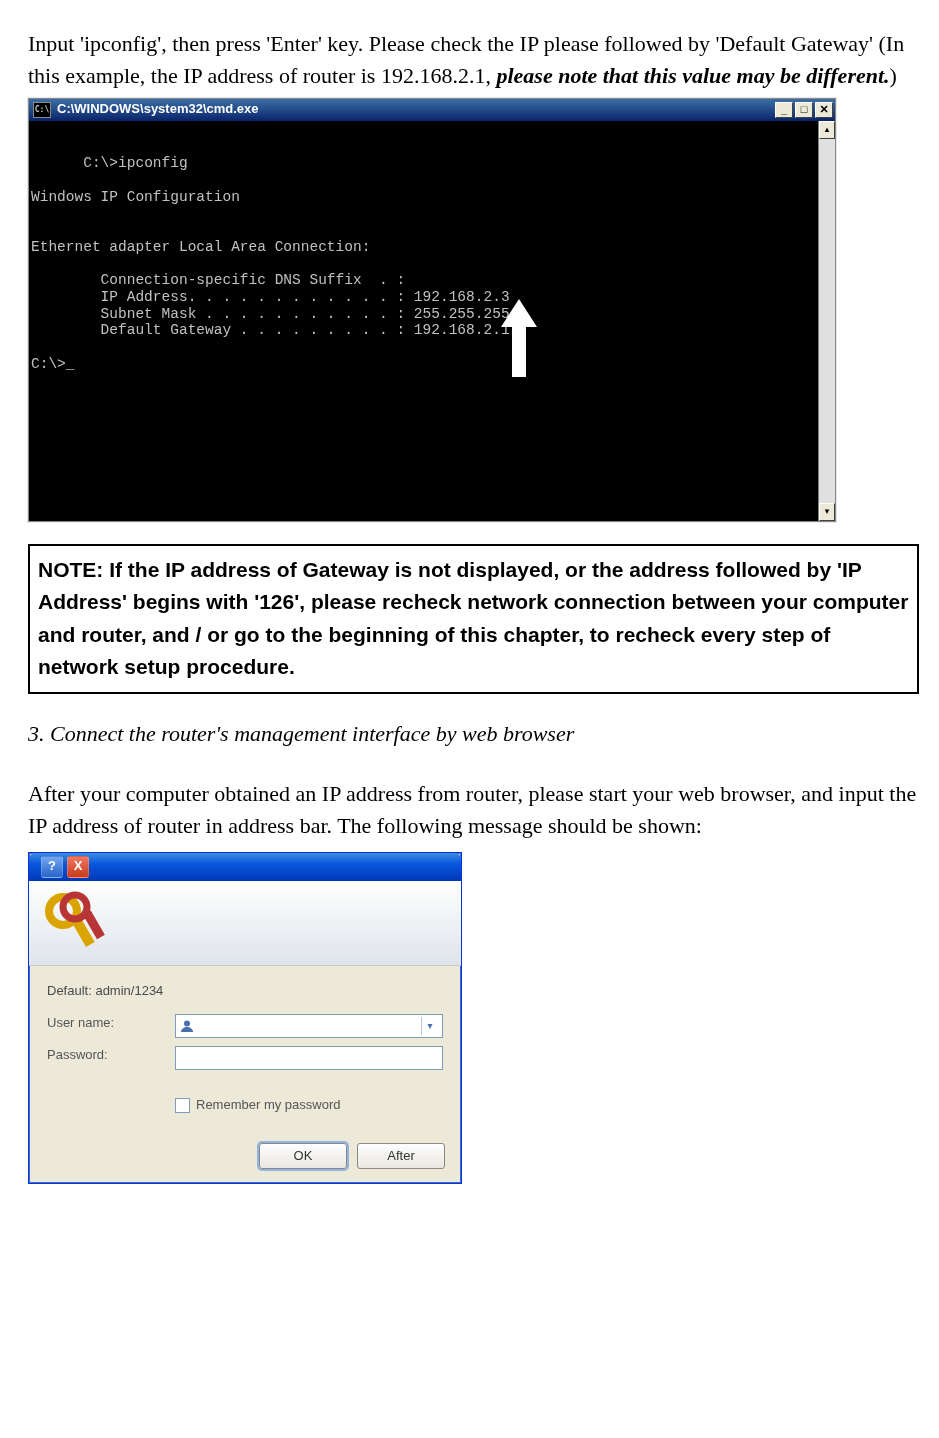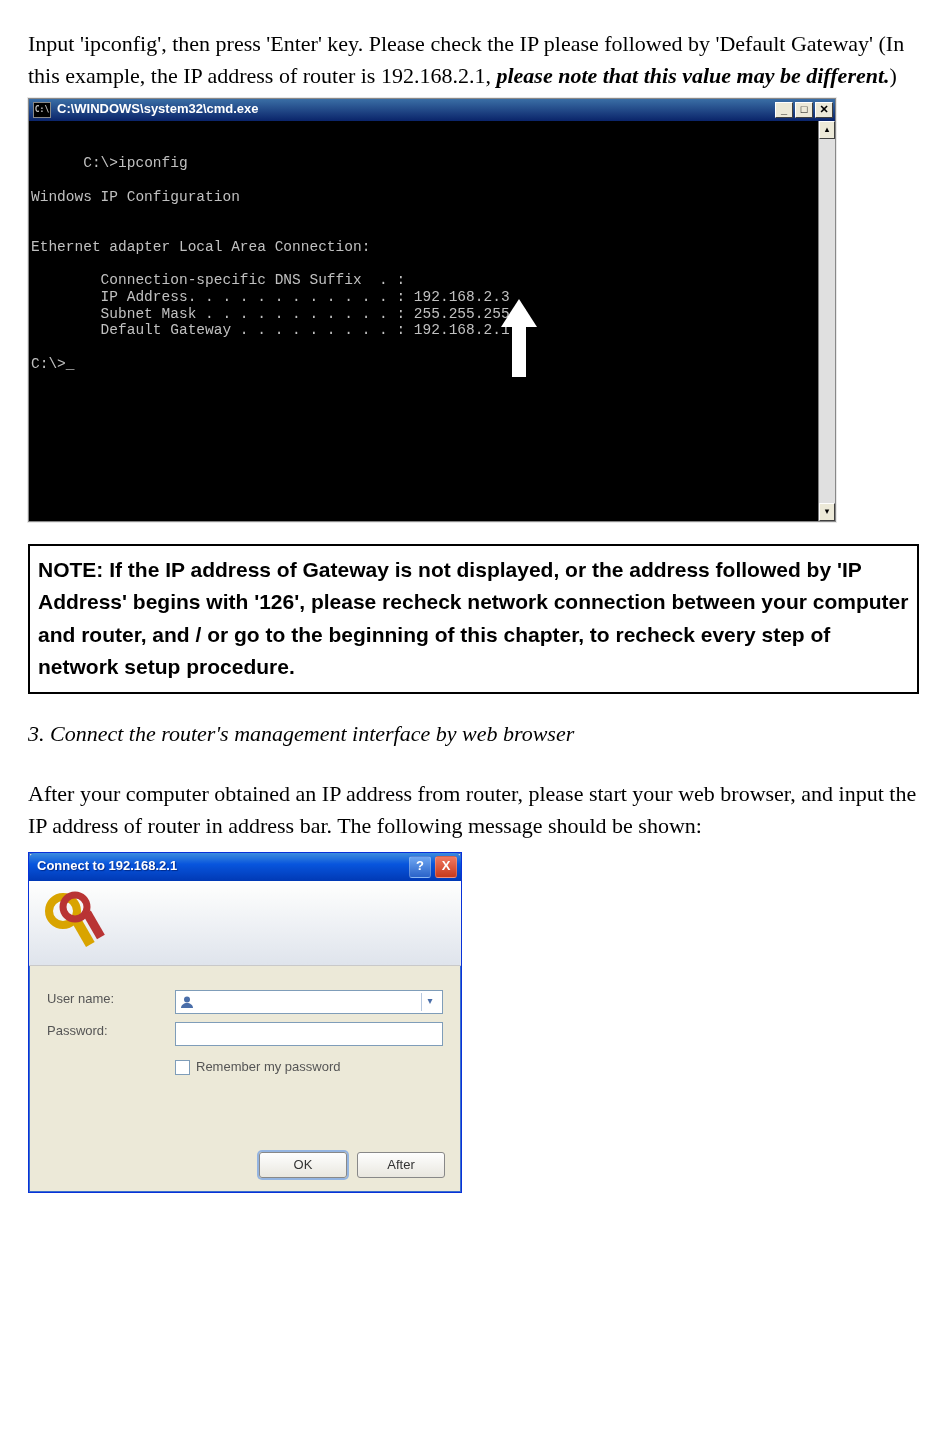--- a/index.html
+++ b/index.html
@@ -169,35 +169,34 @@
     border:1px solid #7f9db9;background:#fff;
     display:flex;align-items:center;padding:0 4px;
   }
   .xp-input.combo{justify-content:space-between;}
   .combo-arrow{
     width:16px;height:18px;
     border-left:1px solid #b6c8e0;
     color:#4a6ea9;font-size:10px;
     display:flex;align-items:center;justify-content:center;
   }
-  .xp-check{display:flex;align-items:center;margin:12px 0 0 128px;}
+  .xp-check{display:flex;align-items:center;margin:26px 0 0 128px;}
   .chkbox{
     width:13px;height:13px;border:1px solid #7f9db9;background:#fff;margin-right:6px;
   }
   .xp-btnrow{
     display:flex;justify-content:flex-end;gap:10px;
     padding:14px 16px 14px 16px;
   }
   .xp-btn{
     min-width:86px;height:24px;
     background:linear-gradient(#fefefe,#e9e7df);
     border:1px solid #888;border-radius:3px;
     display:flex;align-items:center;justify-content:center;
     color:#333;
-    margin-top:48px;
   }
   .xp-btn.default{box-shadow:0 0 0 2px #94b4e0;}
   .tiny-icon{
     width:14px;height:14px;margin-right:4px;
   }
 </style>
 </head>
 <body>
 
 <div class="para">
@@ -242,33 +241,33 @@
 <div class="note-box">
   <span>NOTE: If the IP address of Gateway is not displayed, or the address followed by 'IP Address' begins with '126', please recheck network connection between your computer and router, and / or go to the beginning of this chapter, to recheck every step of network setup procedure.</span>
 </div>
 
 <div class="section-heading">3. Connect the router's management interface by web browser</div>
 
 <div class="para" style="margin-bottom:10px">After your computer obtained an IP address from router, please start your web browser, and input the IP address of router in address bar. The following message should be shown:</div>
 
 <div class="xp-dialog">
   <div class="xp-titlebar">
-    <span class="t">Connect to 192.168.2.1</span>
     <div class="xp-tb-btn xp-help">?</div>
     <div class="xp-tb-btn xp-close">X</div>
   </div>
   <div class="xp-header-img">
     <svg class="keys-svg" viewBox="0 0 72 64">
       <circle cx="22" cy="20" r="14" fill="none" stroke="#d9a400" stroke-width="8"></circle>
       <rect x="30" y="30" width="10" height="30" fill="#d9a400" transform="rotate(-30 30 30)"></rect>
       <circle cx="34" cy="16" r="12" fill="none" stroke="#b93434" stroke-width="7"></circle>
       <rect x="42" y="24" width="9" height="28" fill="#b93434" transform="rotate(-30 42 24)"></rect>
     </svg>
   </div>
   <div class="xp-form">
+    <div style="margin-bottom:14px;color:#4a4a4a">Default: admin/1234</div>
     <div class="xp-row">
       <div class="xp-label">User name:</div>
       <div class="xp-input combo">
         <svg class="tiny-icon" viewBox="0 0 14 14">
           <circle cx="7" cy="4.5" r="3" fill="#4a6ea9"></circle>
           <path d="M1 13c0-3 3-5 6-5s6 2 6 5" fill="#4a6ea9"></path>
         </svg>
         <span style="flex:1"></span>
         <div class="combo-arrow">▾</div>
       </div>

